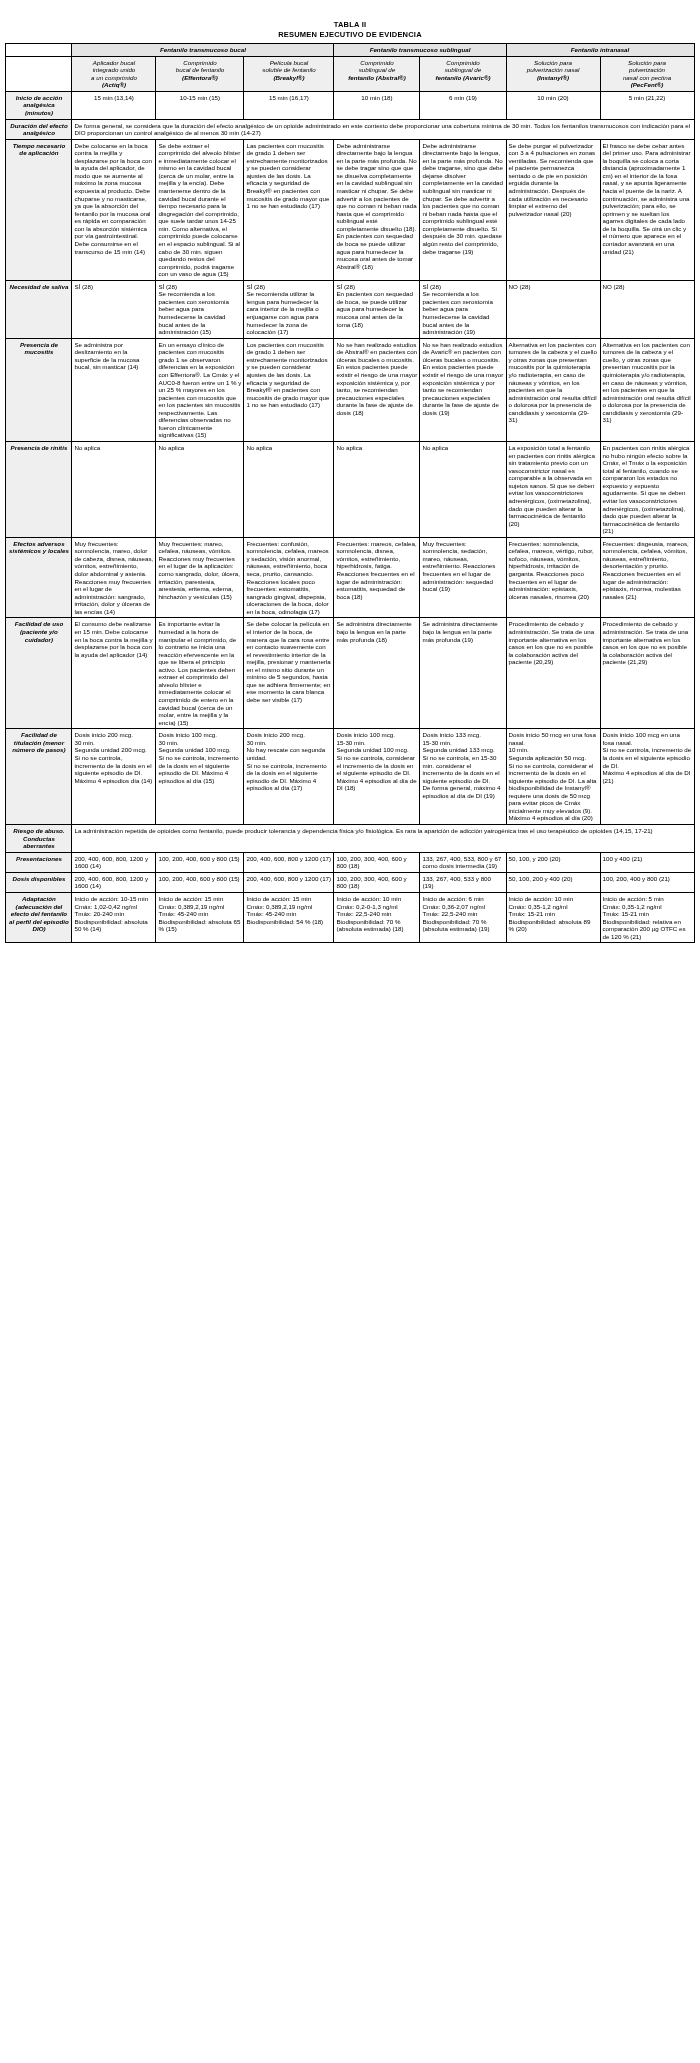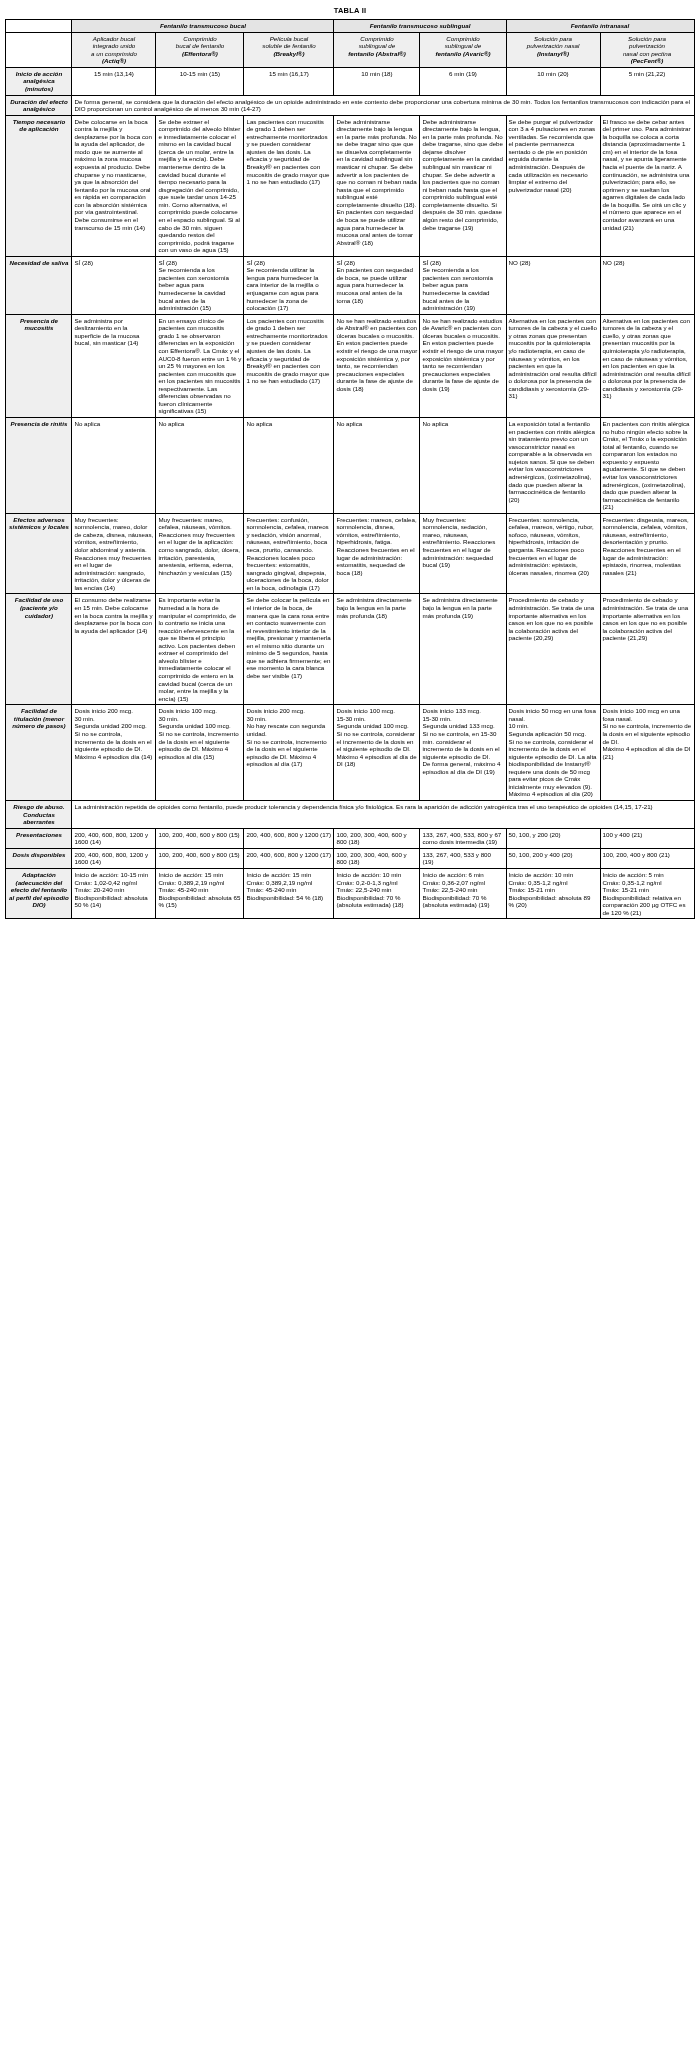--- a/index.html
+++ b/index.html
@@ -1,35 +1,36 @@
 <!DOCTYPE html>
 <html><head>
 <meta charset="utf-8">
 <style>
   html,body{margin:0;padding:0;background:#ffffff;}
   body{font-family:"Liberation Sans", sans-serif; width:700px;}
   .page{width:700px; padding:0; box-sizing:border-box;}
-  .title-block{text-align:center; padding-top:6px;}
+  .title-block{text-align:center; padding-top:20px;}
   .tbl-num{font-size:7.5px; font-weight:bold; letter-spacing:.2px;}
   .tbl-title{font-size:7.5px; font-weight:bold; letter-spacing:.2px; margin-top:1px;}
   table.main{border-collapse:collapse; width:688px; margin:4px auto 6px auto; table-layout:fixed;}
   table.main td, table.main th{border:1px solid #000; vertical-align:top; padding:2px 2px; font-size:6.2px; line-height:1.22;}
   .rowlabel{background:#efefef; font-style:italic; font-weight:bold; text-align:center; vertical-align:middle; font-size:6.4px;}
   .grouphdr{background:#e4e4e4; font-style:italic; font-weight:bold; text-align:center; vertical-align:middle; font-size:6.4px;}
   .colhdr{background:#efefef; font-style:italic; text-align:center; vertical-align:middle; font-size:6.2px; font-weight:normal;}
   .c{text-align:center;}
   .mid{vertical-align:middle;}
   .span-note{text-align:left; font-size:6.2px;}
 </style>
 </head>
 <body>
 
 <div class="page">
   <div class="title-block">
     <div class="tbl-num">TABLA II</div>
+    <div class="tbl-title">RESUMEN EJECUTIVO DE EVIDENCIA</div>
   </div>
 
   <table class="main">
     <colgroup>
       <col style="width:66px">
       <col style="width:84px">
       <col style="width:88px">
       <col style="width:90px">
       <col style="width:86px">
       <col style="width:86px">

